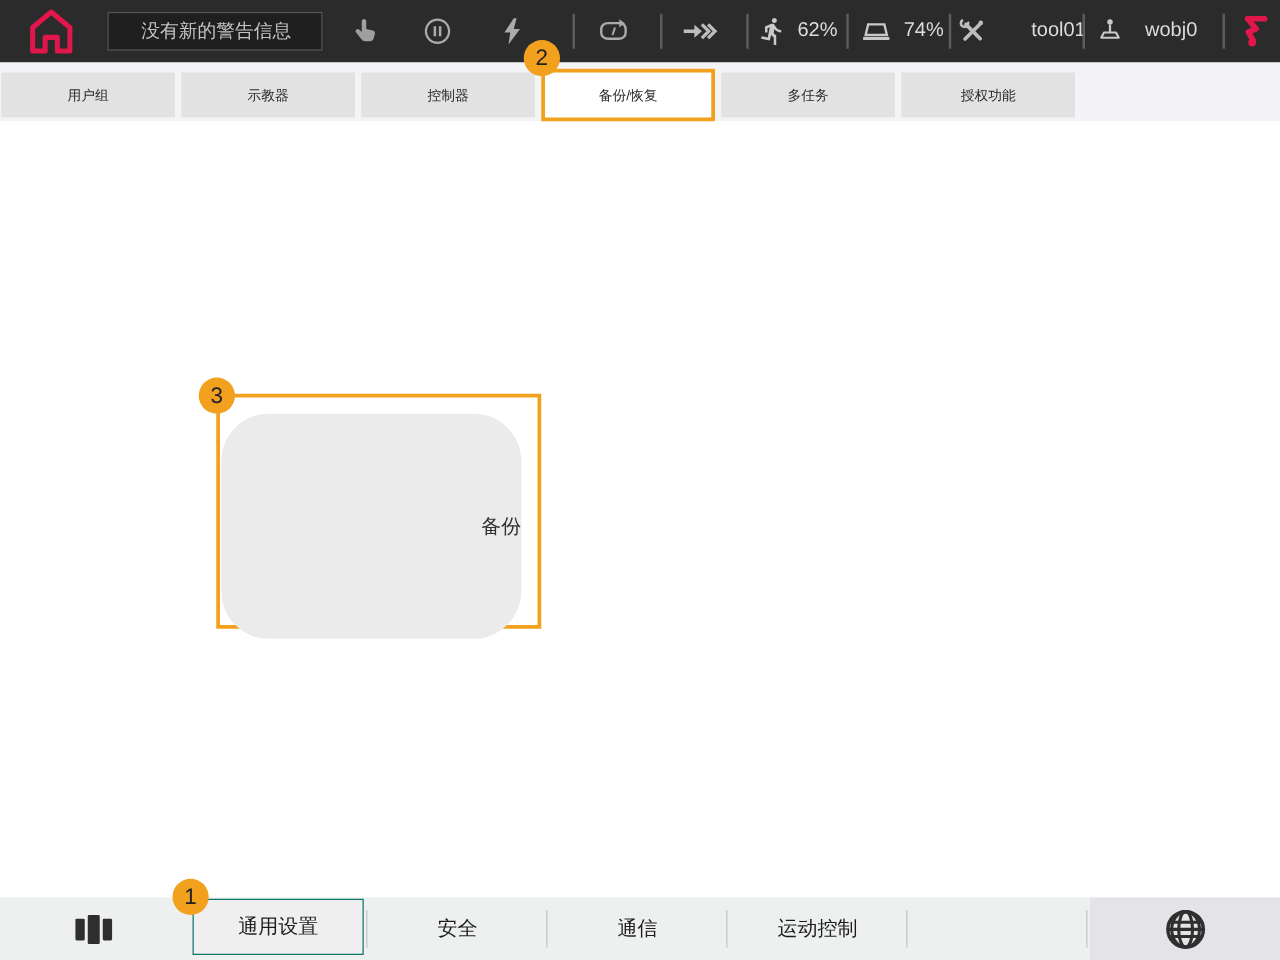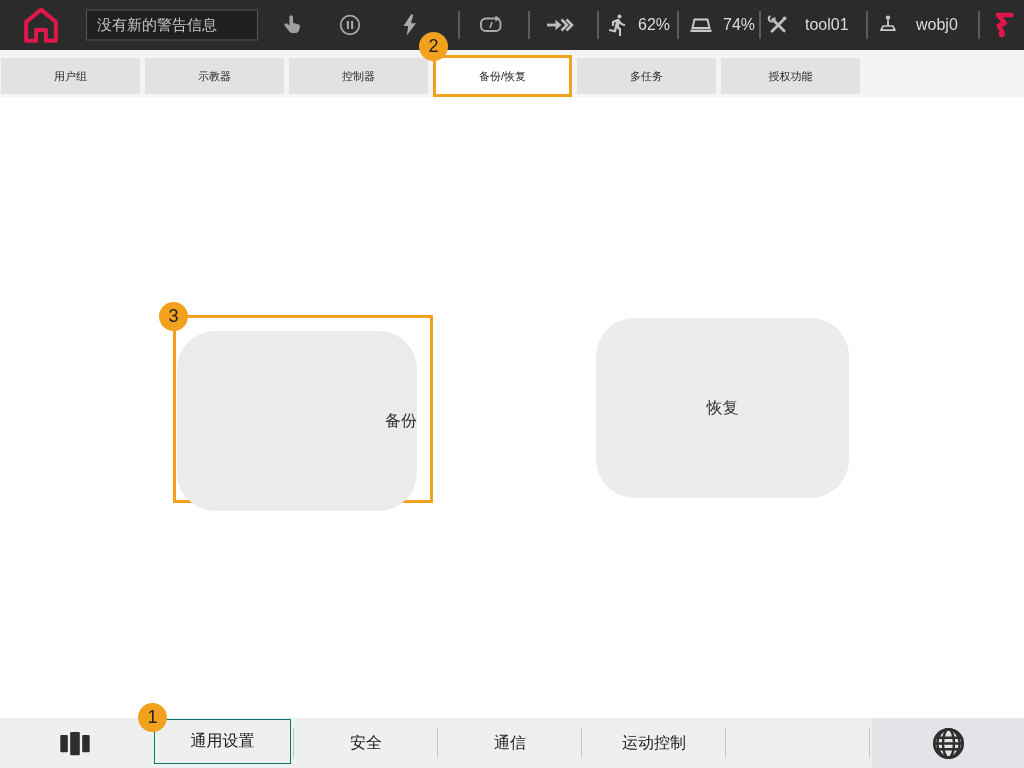--- a/index.html
+++ b/index.html
@@ -5,21 +5,21 @@
   * { margin:0; padding:0; box-sizing:border-box; }
   html,body { width:1024px; height:768px; }
   body { font-family:"Liberation Sans","DejaVu Sans",sans-serif; background:#fff; }
   .stage { position:relative; width:1024px; height:768px; overflow:hidden; background:#ffffff; }
 
   
   .topbar { position:absolute; left:0; top:0; width:1024px; height:50px; background:#2b2b2b; }
   .topbar .abs { position:absolute; top:50%; transform:translateY(-50%); display:flex; align-items:center; }
   .home-btn { left:14px; width:54px; height:46px; justify-content:center; }
   .msgbox { left:86px; width:172px; height:31px; background:#1f1f1f; border:1px solid #555657;
-            color:#c4c4c4; font-size:15px; padding-left:10px; }
+            color:#c4c4c4; font-size:15px; padding-left:26px; }
   .tb-sep { width:2px; height:28px; background:#5c5c5c; }
   .tb-text { color:#dcdcdc; font-size:16px; }
   .icon24 { width:24px; height:24px; display:block; }
 
   
   .tabbar { position:absolute; left:0; top:50px; width:1024px; height:47px; background:#f4f4f6; }
   .tab { position:absolute; top:8px; height:36px; width:139px; background:#e2e2e3;
          display:flex; align-items:center; justify-content:center;
          font-size:11px; color:#2a2a2a; }
   .tab.selected { top:5px; height:42px; background:#ffffff; border:3px solid #f2a11e; z-index:2; }
@@ -131,21 +131,21 @@
 
     <div class="abs" style="left:766px">
       <svg class="icon24" viewBox="0 0 24 24">
         <g fill="#bdbdbd">
           <rect x="10.7" y="3" width="2.9" height="19" rx="1.4" transform="rotate(45 12 12)"></rect>
           <rect x="10.7" y="3" width="2.9" height="19" rx="1.4" transform="rotate(-45 12 12)"></rect>
         </g>
         <circle cx="5.6" cy="5.6" r="2.9" fill="none" stroke="#bdbdbd" stroke-width="2.1" stroke-dasharray="12 4.5"></circle>
         <circle cx="18.6" cy="5.3" r="1.9" fill="#bdbdbd"></circle>
       </svg>
-      <span class="tb-text" style="margin-left:15px">tool01</span>
+      <span class="tb-text" style="margin-left:35px">tool01</span>
     </div>
 
     <div class="abs tb-sep" style="left:866px"></div>
 
     <div class="abs" style="left:876px">
       <svg class="icon24" viewBox="0 0 24 24">
         <circle cx="12" cy="4.6" r="2.2" fill="#c9c9c9"></circle>
         <path d="M12 6.8 V13" stroke="#c9c9c9" stroke-width="1.8"></path>
         <path d="M7.2 13 h9.6 l2.2 4.2 H5 Z" fill="none" stroke="#c9c9c9" stroke-width="1.7" stroke-linejoin="round"></path>
       </svg>
@@ -181,23 +181,20 @@
     <div class="tab" style="left:721px">
         <span>授权功能</span>
       </div>
   </div>
 
   <div class="main-area">
     <div class="backup-highlight">
       <div class="big-btn backup-btn">
         <span>备份</span>
       </div>
-    </div>
-    <div class="big-btn restore-btn">
-      <span>恢复</span>
     </div>
   </div>
 
   <div class="bottombar">
 
     <div class="apps-wrap">
       <svg style="width:40px;height:32px" viewBox="0 0 26 24">
         <rect x="2" y="6" width="5.6" height="13" rx="0.8" fill="#2e2e2e"></rect>
         <rect x="9.4" y="3.8" width="7.2" height="17.4" rx="0.8" fill="#2e2e2e"></rect>
         <rect x="18.4" y="6" width="5.6" height="13" rx="0.8" fill="#2e2e2e"></rect>

